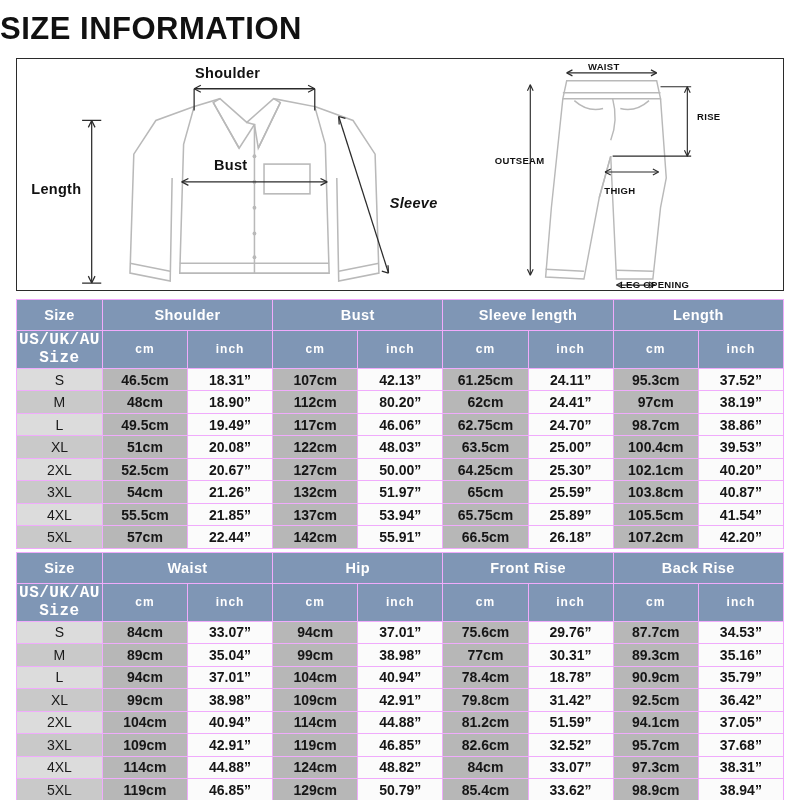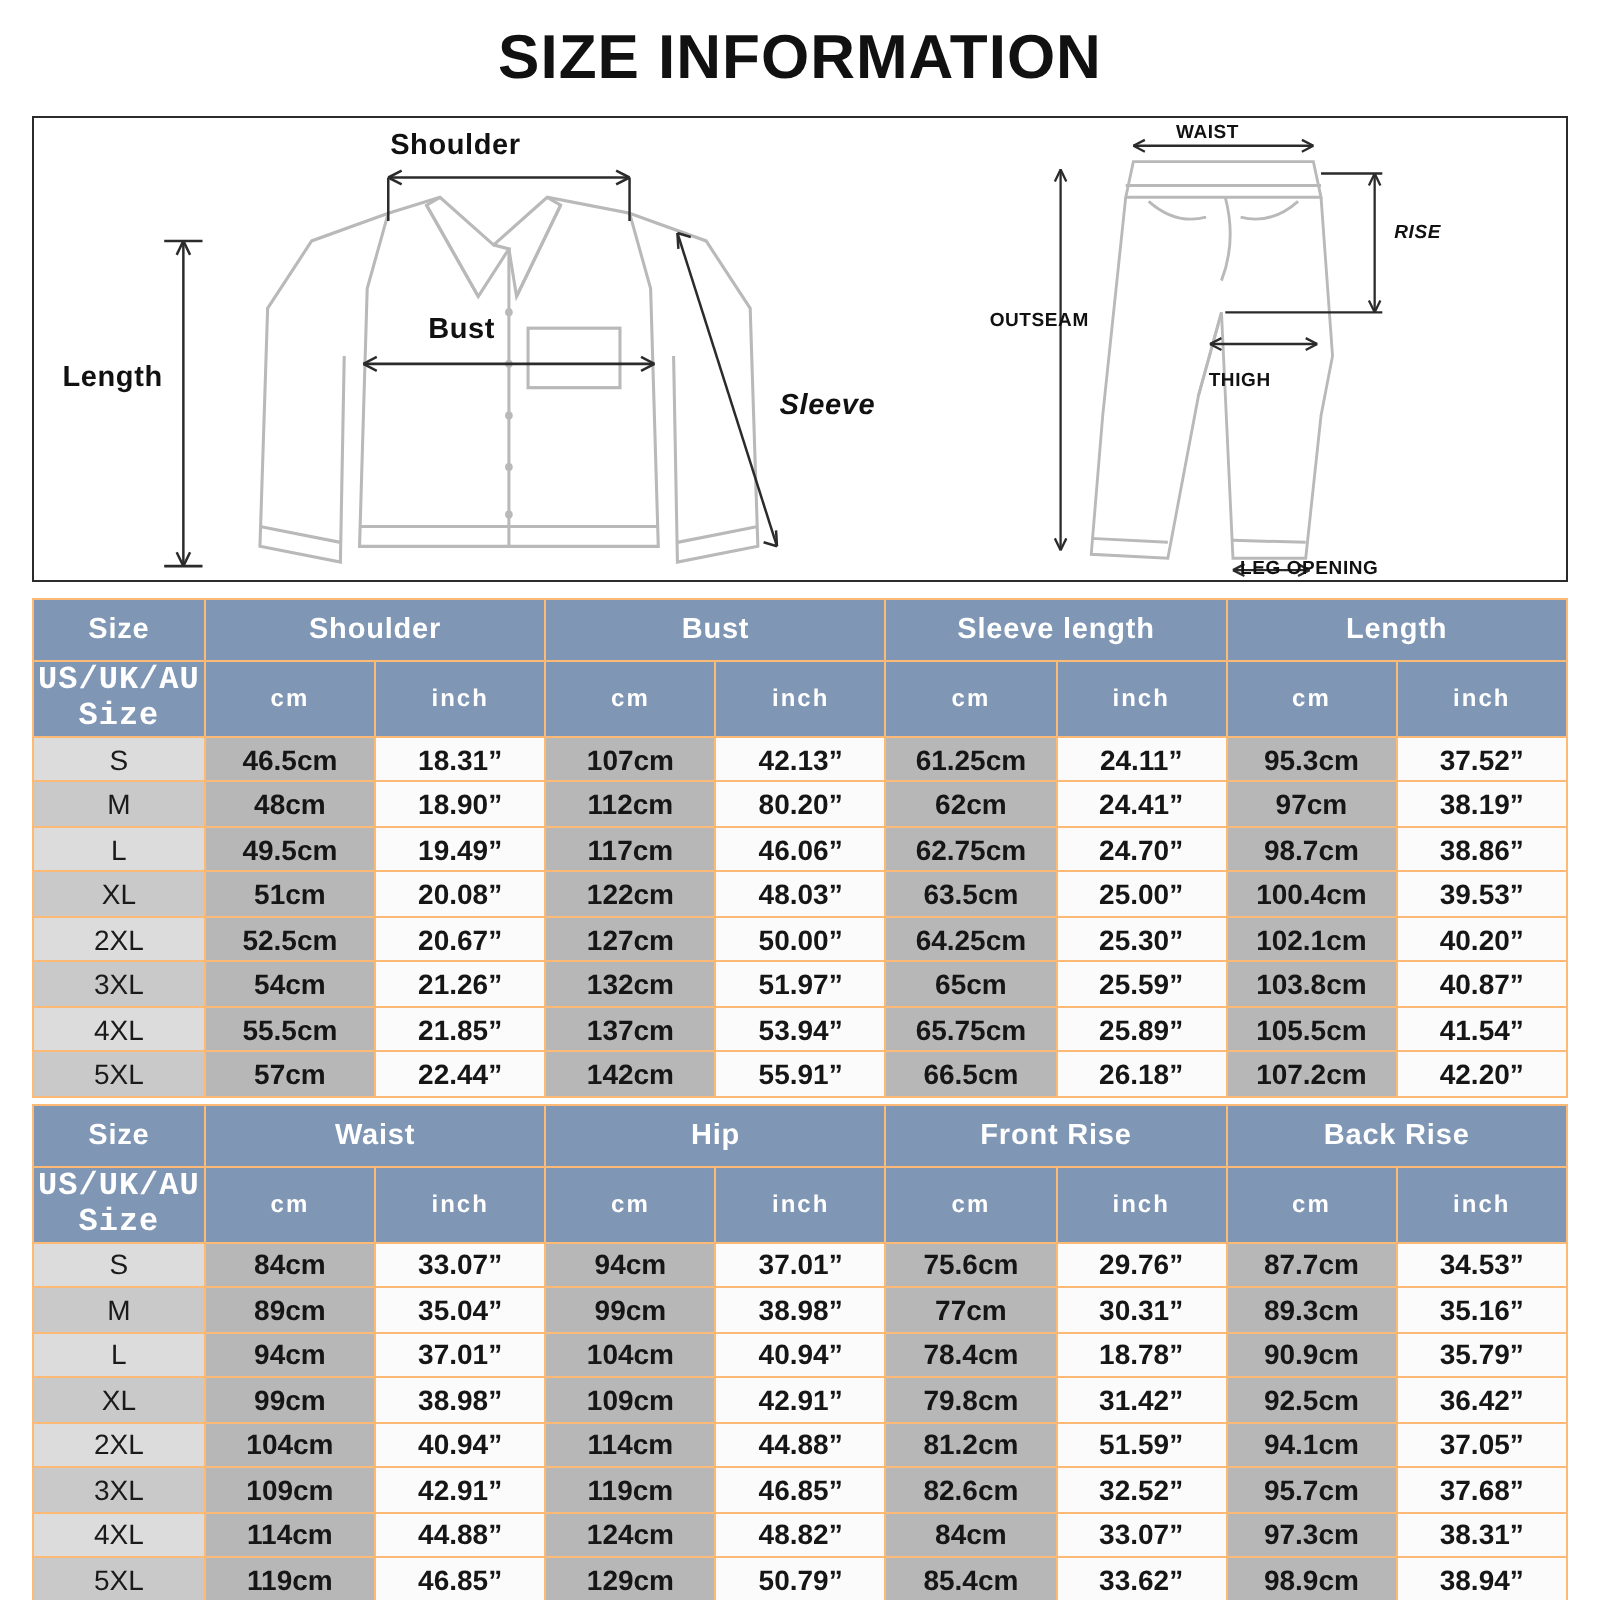--- a/index.html
+++ b/index.html
@@ -19,21 +19,21 @@
     position: relative;
     background: #ffffff;
     box-sizing: border-box;
   }
 
   
   .title-bar {
     height: 58px;
     display: flex;
     align-items: center;
-    justify-content: center;
+    justify-content: flex-start;
   }
   .title {
     font-family: "Liberation Sans", sans-serif;
     font-weight: bold;
     font-size: 31px;
     letter-spacing: 0.5px;
     color: #111111;
     white-space: nowrap;
   }
 
@@ -72,21 +72,21 @@
 
   
   .tables {
     margin: 8px 16px 0 16px;
   }
   table.size-table {
     width: 100%;
     border-collapse: separate;
     border-spacing: 1.5px;
     table-layout: fixed;
-    background: #fdba74;
+    background: #f0abfc;
   }
   table.size-table + table.size-table { margin-top: 3px; }
 
   th, td {
     padding: 0;
     margin: 0;
     text-align: center;
     vertical-align: middle;
     font-family: "Liberation Sans", sans-serif;
   }
@@ -241,21 +241,21 @@
           <path d="M118 114 L174 114"></path>
           <path d="M118 114 l6 -3 M118 114 l6 3"></path>
           <path d="M174 114 l-6 -3 M174 114 l-6 3"></path>
 
           <path d="M130 228 L170 228"></path>
           <path d="M130 228 l6 -3 M130 228 l6 3"></path>
           <path d="M170 228 l-6 -3 M170 228 l-6 3"></path>
         </g>
       </svg>
       <div class="dim-label" style="left:33%; top:2px;">WAIST</div>
-      <div class="dim-label" style="left:70.5%; top:52px;font-style:italic;">RISE</div>
+      <div class="dim-label" style="left:70.5%; top:52px;">RISE</div>
       <div class="dim-label" style="left:1%; top:96px;">OUTSEAM</div>
       <div class="dim-label" style="left:34.5%; top:126px;margin-left:12px;">THIGH</div>
       <div class="dim-label" style="left:44%; top:220px;">LEG OPENING</div>
     </div>
   </div>
 
   <div class="tables">
 
     <table class="size-table">
       <colgroup>

